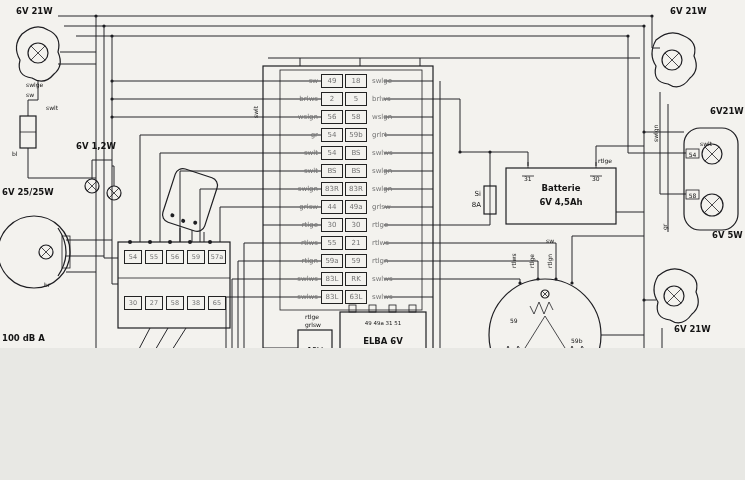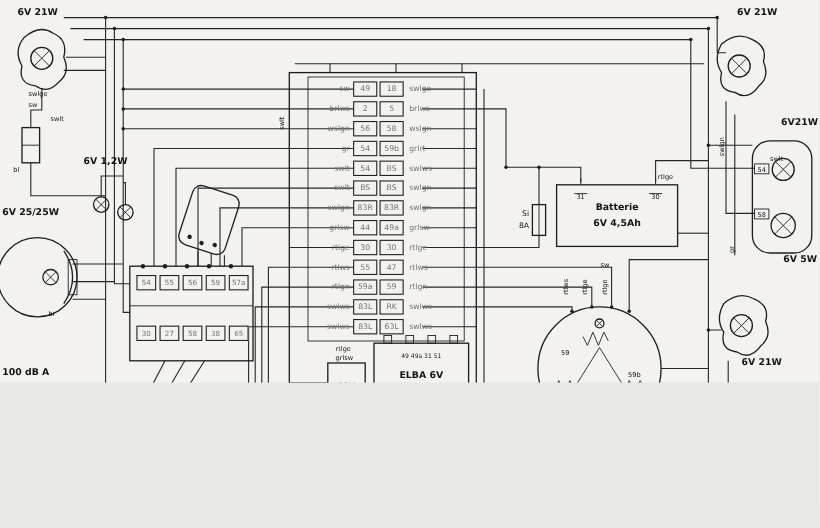--- a/index.html
+++ b/index.html
@@ -406,21 +406,21 @@
       </div>
       <div class="crow">
         <span class="lc">rtlge</span>
         <span class="tbox">30</span>
         <span class="tbox">30</span>
         <span class="rc">rtlge</span>
       </div>
       <div class="crow">
         <span class="lc">rtlws</span>
         <span class="tbox">55</span>
-        <span class="tbox">47</span>
+        <span class="tbox">21</span>
         <span class="rc">rtlws</span>
       </div>
       <div class="crow">
         <span class="lc">rtlgn</span>
         <span class="tbox">59a</span>
         <span class="tbox">59</span>
         <span class="rc">rtlgn</span>
       </div>
       <div class="crow">
         <span class="lc">swlws</span>

